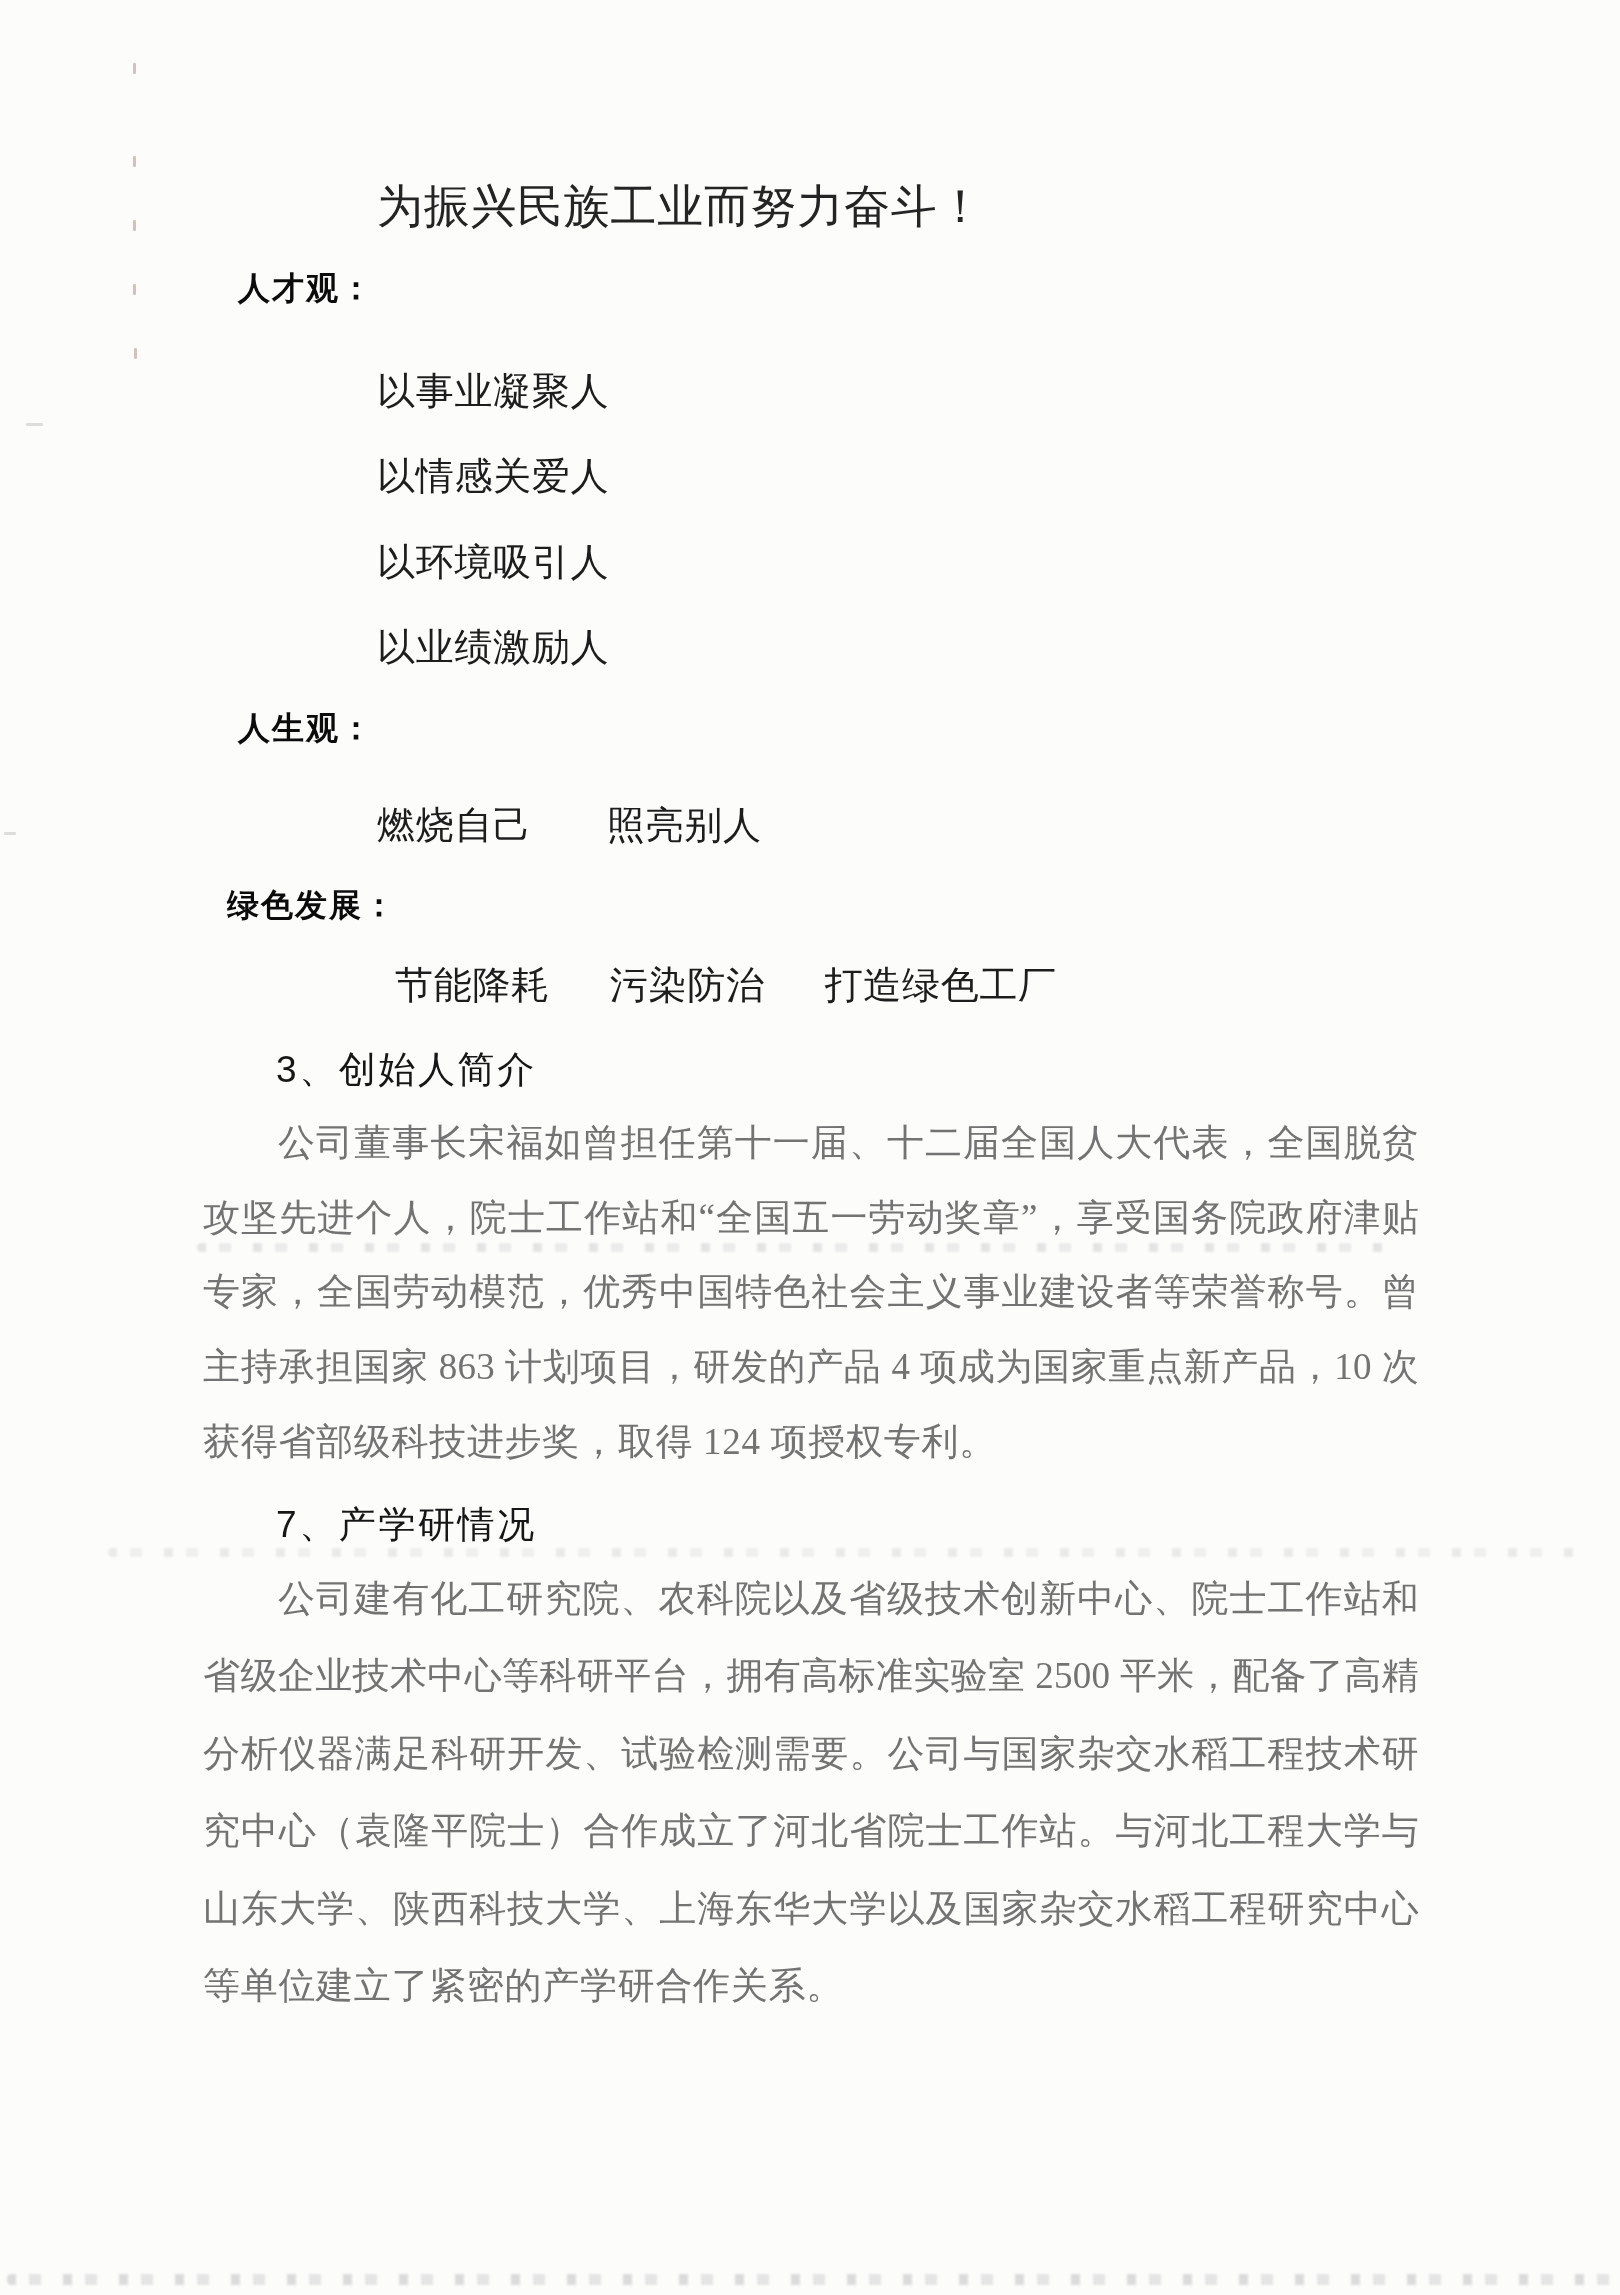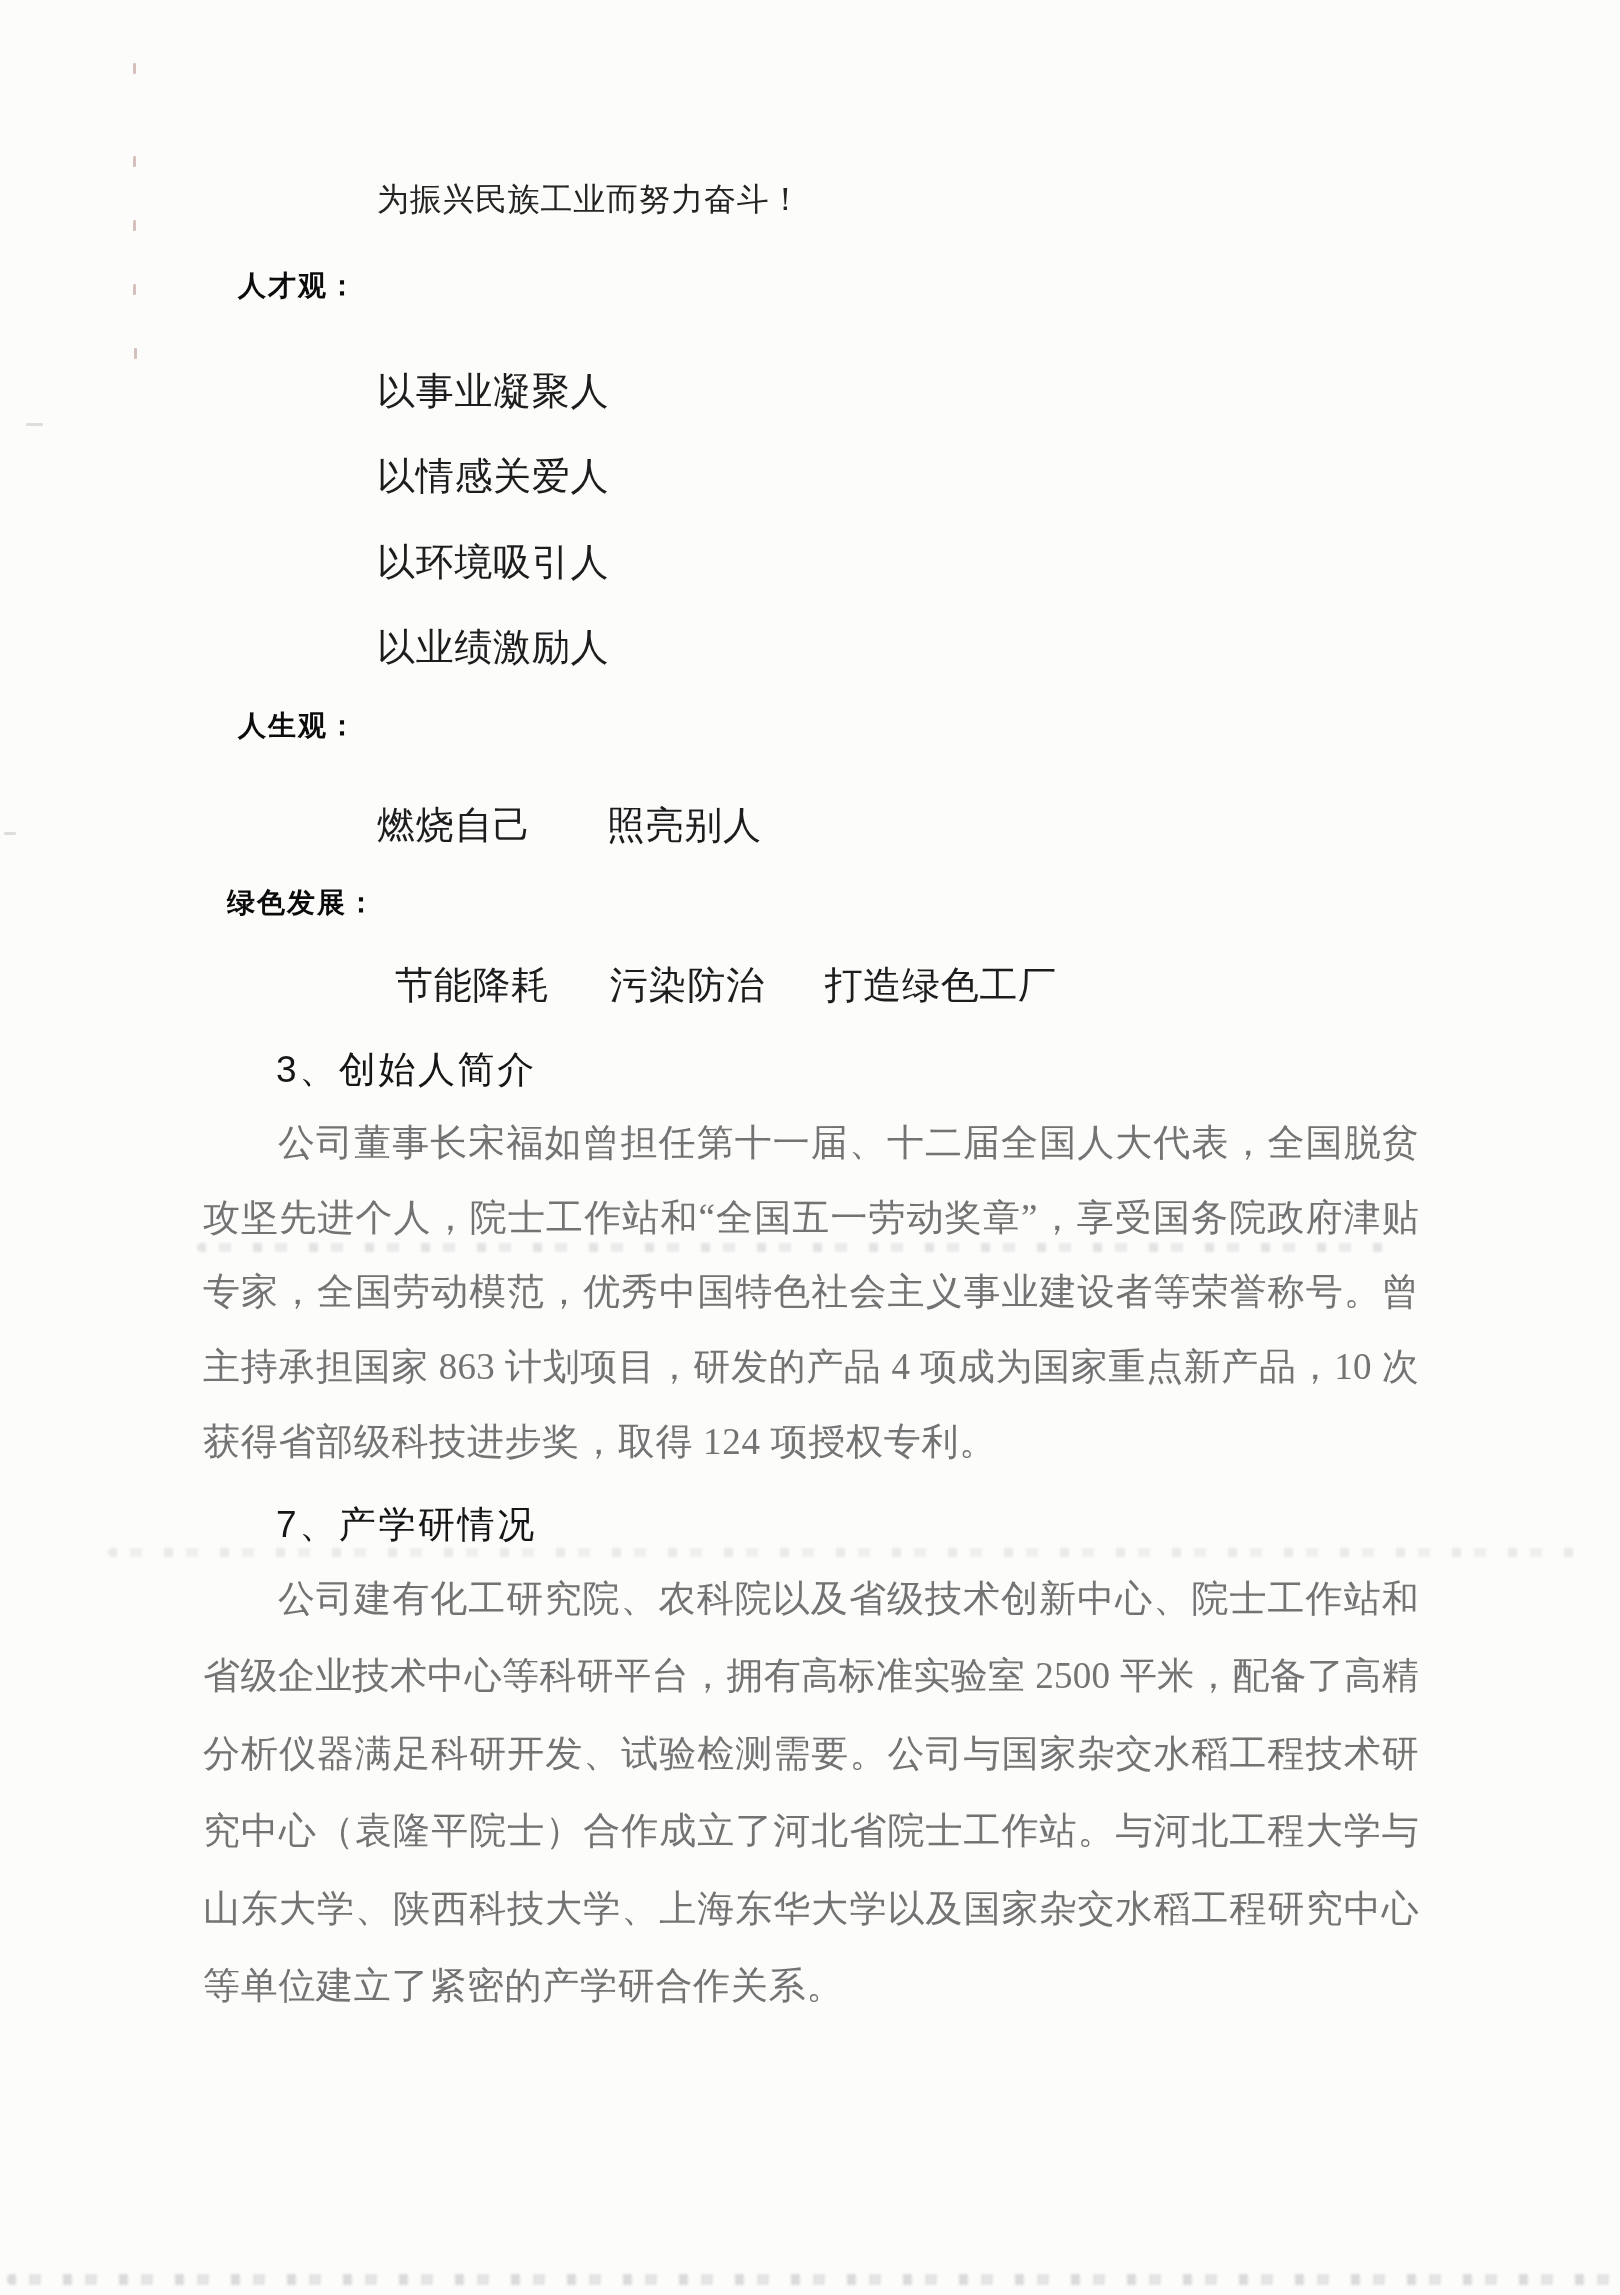--- a/index.html
+++ b/index.html
@@ -5,24 +5,24 @@
   html,body{margin:0;padding:0;background:#ffffff;}
   .page{
     position:relative;
     width:1621px;height:2295px;
     background:#fcfcfb;
     color:#1d1d1d;
     font-family:"Liberation Serif","DejaVu Serif",serif;
     overflow:hidden;
   }
   .abs{position:absolute;white-space:pre;line-height:1.08;}
-  .slogan{left:377px;top:182px;font-size:32px;letter-spacing:0.7px;color:#242424;}
+  .slogan{left:377px;top:182px;font-size:46px;letter-spacing:0.7px;color:#242424;}
   .hbold{
     font-family:"Liberation Sans","DejaVu Sans",sans-serif;
-    font-weight:700;font-size:28px;color:#0b0b0b;letter-spacing:2px;
+    font-weight:700;font-size:32px;color:#0b0b0b;letter-spacing:2px;
   }
   .h-talent{left:238px;top:271px;}
   .h-life{left:238px;top:711px;}
   .h-green{left:227px;top:888px;}
   .vitem{left:377px;font-size:38px;letter-spacing:0.7px;}
   .vi0{top:371px}.vi1{top:456px}.vi2{top:542px}.vi3{top:627px}
   .row{position:absolute;display:flex;font-size:38px;letter-spacing:0.7px;}
   .row-life{left:377px;top:800px;gap:75px;}
   .row-green{left:395px;top:960px;gap:60px;text-align:right;}
   .hnum{

